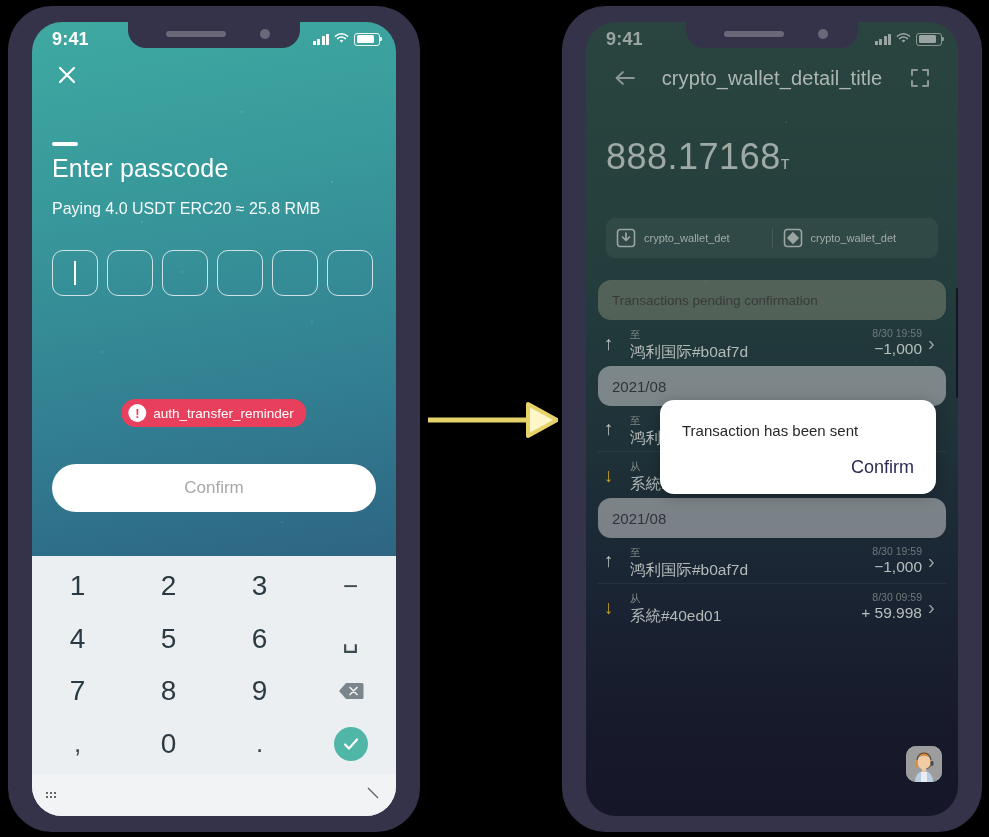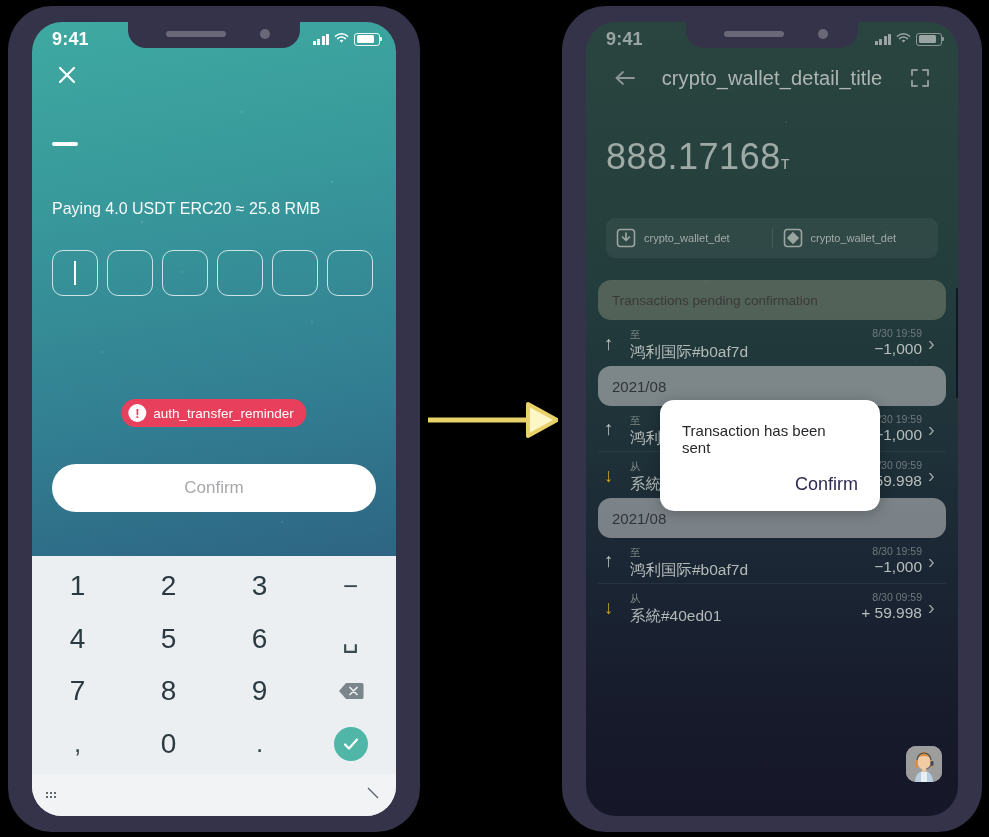--- a/index.html
+++ b/index.html
@@ -398,21 +398,21 @@
     right: 0px; top: 266px;
     width: 2px; height: 110px;
     background: #0f1722;
     border-radius: 1px;
     cursor: pointer;
   }
 
   .modal {
     position: absolute;
     left: 74px; top: 378px;
-    width: 220px;
+    width: 276px;
     background: #ffffff;
     border-radius: 14px;
     padding: 22px 22px 16px 22px;
     box-sizing: border-box;
     z-index: 20;
     box-shadow: 0 2px 14px rgba(0,0,0,.25);
   }
   .modal-text {
     font-size: 15px;
     color: #26282c;
@@ -481,20 +481,21 @@
         </div>
       </div>
 
       <div class="close-btn">
         <svg viewBox="0 0 20 20">
             <path d="M3 3 L17 17 M17 3 L3 17" stroke="#ffffff" stroke-width="2.2" stroke-linecap="round"></path>
           </svg>
       </div>
 
       <div class="dash-mark"></div>
+      <div class="title-passcode">Enter passcode</div>
       <div class="subtitle-paying">Paying 4.0 USDT ERC20 ≈ 25.8 RMB</div>
 
       <div class="passcode-row">
         <div class="passcode-box">
             <span class="caret"></span>
           </div>
         <div class="passcode-box"></div>
         <div class="passcode-box"></div>
         <div class="passcode-box"></div>
         <div class="passcode-box"></div>

